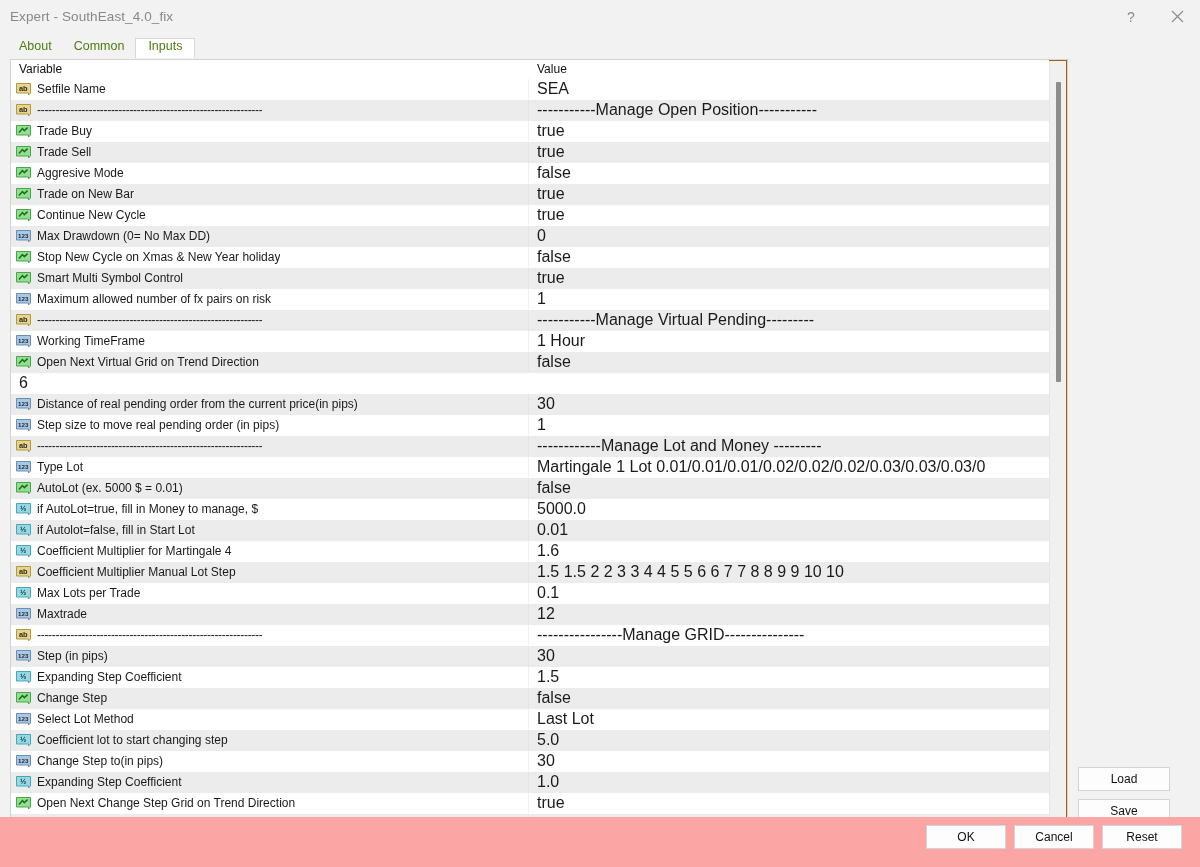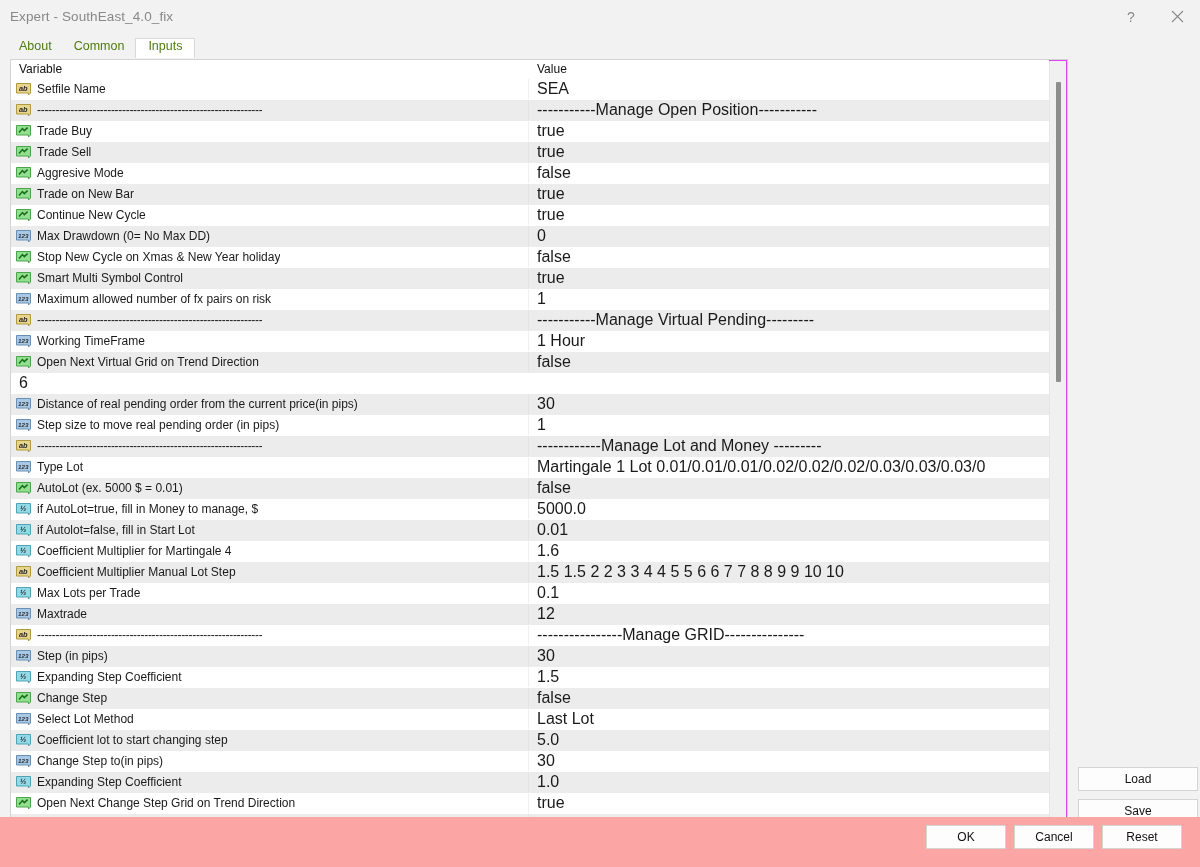--- a/index.html
+++ b/index.html
@@ -87,21 +87,21 @@
     background: #f2f2f2;
     height: 750px;
   }
 
   .table-panel {
     position: absolute;
     left: 10px;
     top: 2px;
     width: 1058px;
     height: 772px;
-    background: #d946ef;
+    background: #a16207;
     border: 1px solid #d4d4d4;
     overflow: hidden;
     box-sizing: border-box;
   }
 
   .grid {
     position: absolute;
     left: 0;
     top: 0;
     width: 1038px;
@@ -174,21 +174,20 @@
     overflow: hidden;
   }
 
   
   .ticon {
     width: 15px;
     height: 14px;
     margin-right: 6px;
     flex: 0 0 15px;
     position: relative;
-    font-style: italic;
   }
   .ticon svg { display: block; }
 
   
   .scroll-track {
     position: absolute;
     right: 1px;
     top: 1px;
     width: 17px;
     height: 770px;
@@ -208,21 +207,21 @@
 
   
   .side-buttons {
     position: absolute;
     right: 18px;
     top: 710px;
     width: 104px;
   }
   .btn {
     display: block;
-    width: 120px;
+    width: 92px;
     height: 24px;
     background: #fdfdfd;
     border: 1px solid #d4d4d4;
     font-family: "Liberation Sans", sans-serif;
     font-size: 12px;
     color: #111;
     cursor: default;
     padding: 0;
     box-sizing: border-box;
     text-align: center;

